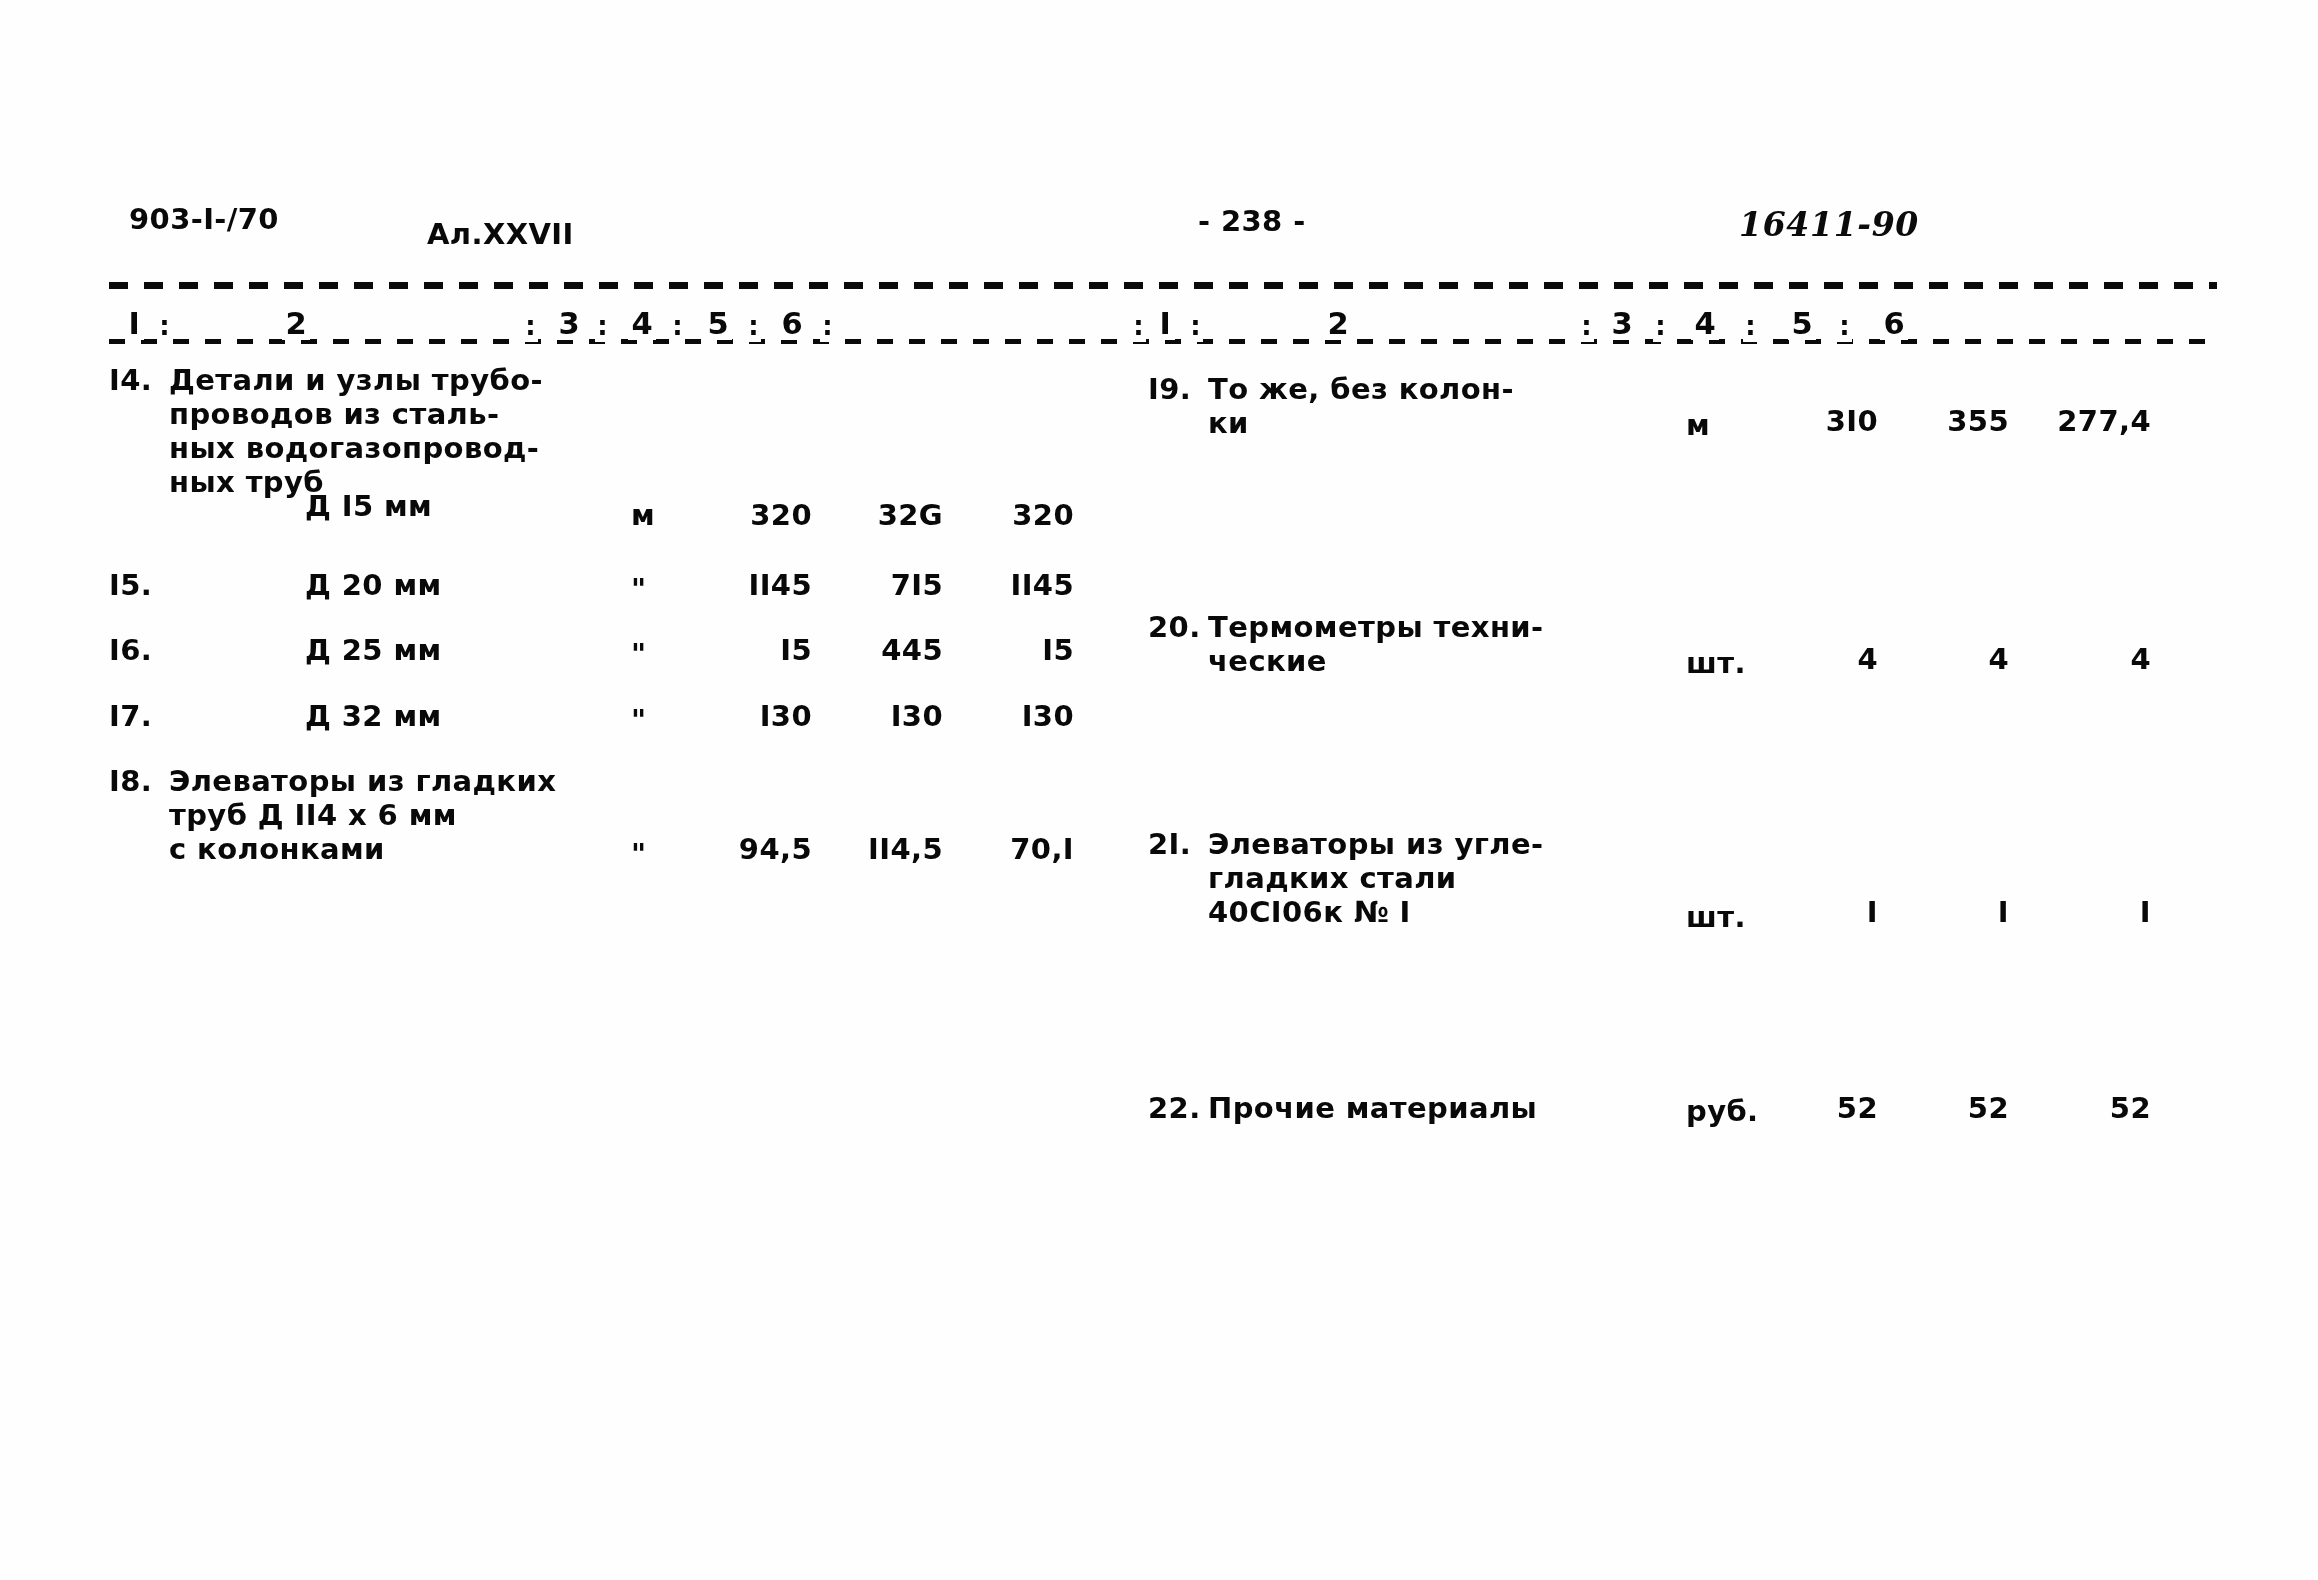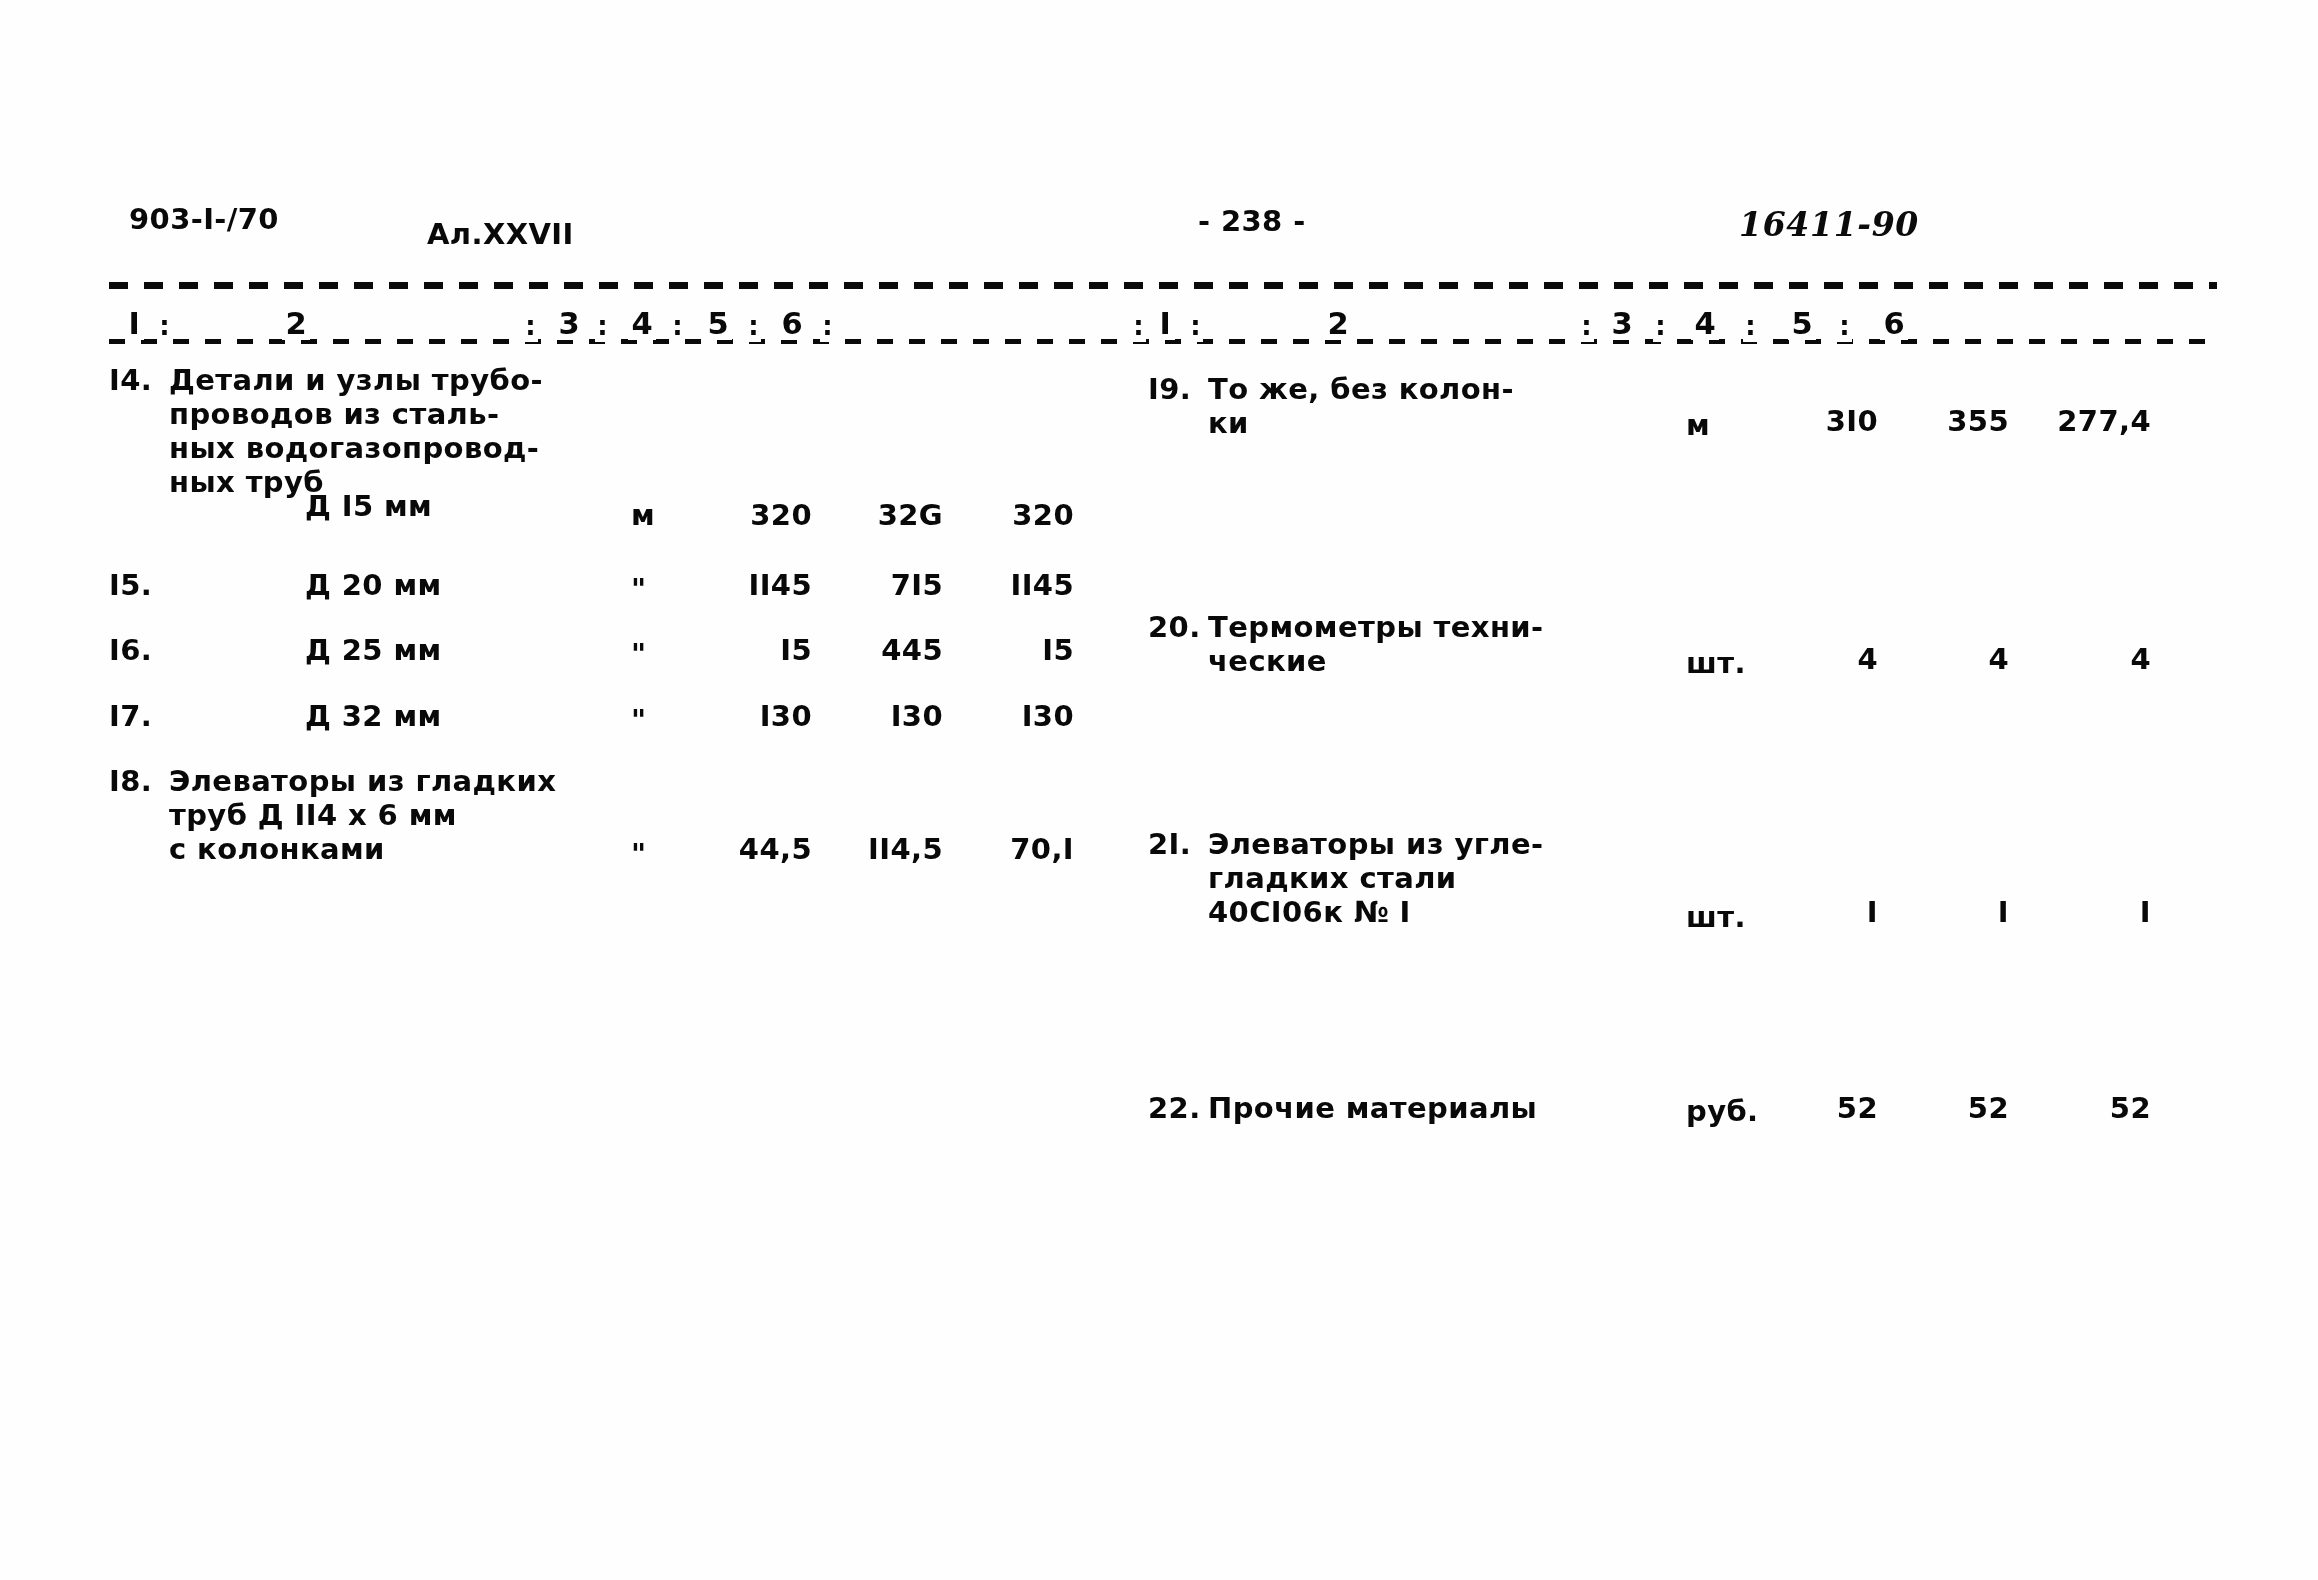--- a/index.html
+++ b/index.html
@@ -214,21 +214,21 @@
       <span class="tw c-v2">I30</span>
       <span class="tw c-v3">I30</span>
     </div>
 
     <div class="row" style="top:401px">
       <span class="tw num">I8.</span>
       <span class="tw desc" style="top:0px">Элеваторы из гладких</span>
       <span class="tw desc2" style="top:34px">труб Д II4 х 6 мм</span>
       <span class="tw desc2" style="top:68px">с колонками</span>
       <span class="tw c-unit" style="top:73px">"</span>
-      <span class="tw c-v1" style="top:68px">44,5</span>
+      <span class="tw c-v1" style="top:68px">94,5</span>
       <span class="tw c-v2" style="top:68px">II4,5</span>
       <span class="tw c-v3" style="top:68px">70,I</span>
     </div>
 
   </div>
 
   <div class="half" id="half-right">
 
     <div class="row" style="top:8.7px">
       <span class="tw num">I9.</span>

